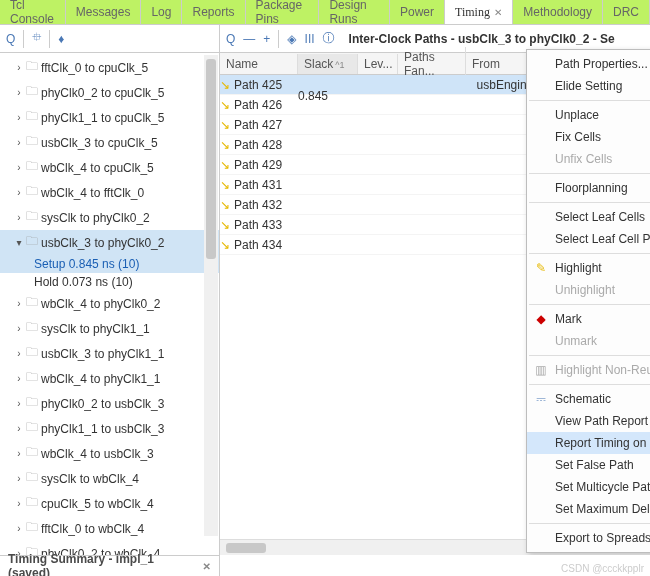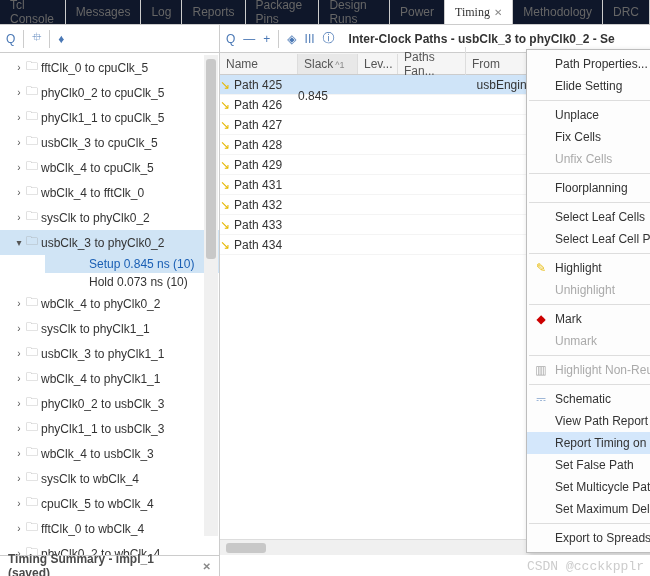--- a/index.html
+++ b/index.html
@@ -9,21 +9,21 @@
     font-size: 12px;
     color: #333;
     background: #fff;
     width: 650px;
     height: 576px;
     overflow: hidden;
     position: relative;
   }
   .tabs {
     display: flex;
-    background: #0f172a;
+    background: #bef264;
     border-bottom: 1px solid #ccc;
     height: 25px;
   }
   .tab {
     padding: 4px 10px;
     border-right: 1px solid #ccc;
     color: #666;
     cursor: pointer;
     display: flex;
     align-items: center;
@@ -74,21 +74,21 @@
     padding: 2px 4px;
     cursor: pointer;
     white-space: nowrap;
   }
   .tree-item.selected { background:#d0e4f5; }
   .tree-item.selected-parent { background:#d0e4f5; }
   .tw { width:14px; text-align:center; color:#555; font-size:10px; }
   .folder-icon { color:#999; margin-right:3px; }
   .tree-label.blue { color:#1a5fb4; }
   .indent1 { padding-left: 12px; }
-  .indent2 { padding-left: 30px; margin-left: 45px; }
+  .indent2 { padding-left: 20px; }
   .table-head {
     display:flex;
     border-bottom:1px solid #ccc;
     background:#f5f5f5;
     height:22px;
     align-items:center;
   }
   .th { padding:3px 6px; border-right:1px solid #ddd; color:#555; }
   .th.sorted { background:#e8e8e8; }
   .sort-ind { color:#888; font-size:9px; margin-left:2px;}
@@ -154,23 +154,22 @@
     display:flex;
     align-items:center;
     gap:6px;
     color:#4a4a4a;
     font-weight:bold;
   }
   .watermark {
     position:absolute;
     right:6px;
     bottom:2px;
-    font-size:13px;
+    font-size:10px;
     color:#ccc;
-    font-family:Liberation Mono, monospace;
   }
   .right-title {
     font-weight:bold;
     color:#333;
     margin-left:6px;
     white-space:nowrap;
   }
   .vscroll {
     position:absolute;
     right:0;

